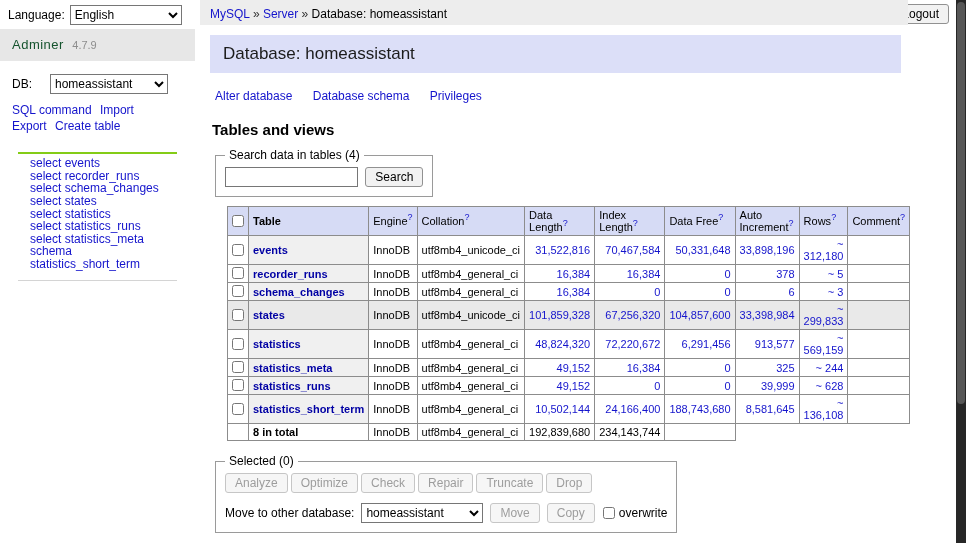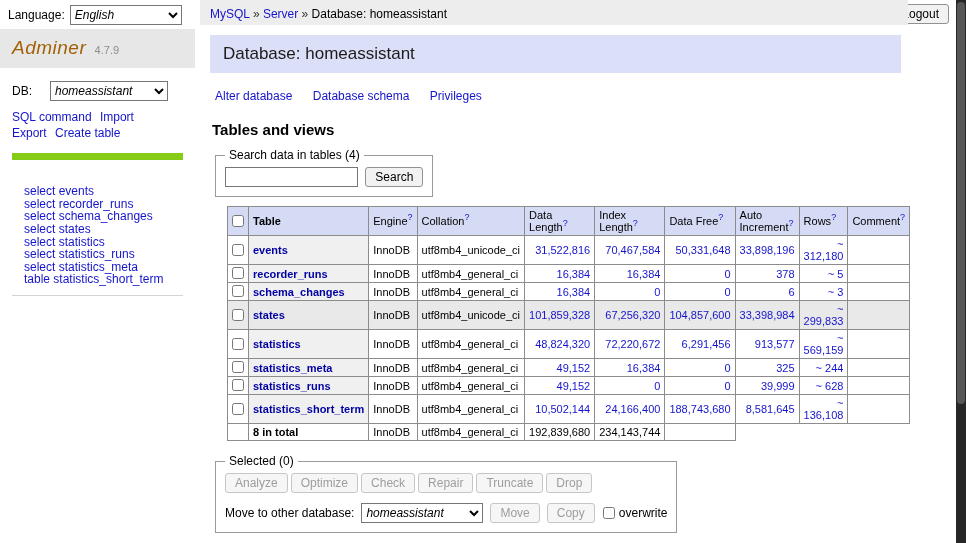--- a/index.html
+++ b/index.html
@@ -4,38 +4,38 @@
 <style>
   * { box-sizing: border-box; }
   html, body { margin:0; padding:0; }
   body {
     position:relative; width:966px; height:543px; overflow:hidden;
     font-family:"Liberation Sans","DejaVu Sans",sans-serif; font-size:12px; color:#000; background:#fff;
   }
   a { color:var(--link,#1414cc); text-decoration:none; cursor:pointer; }
   button { font-family:inherit; font-size:12px; padding:2px 9px; background:#f2f2f2; border:1px solid #919191; border-radius:3px; color:#000; }
   button:disabled { color:#9d9d9d; border-color:#c6c6c6; background:#f6f6f6; }
-  select { font-family:inherit; font-size:12px; height:20px; border:1px solid #767676; background:#fff;font-style:italic; }
+  select { font-family:inherit; font-size:12px; height:20px; border:1px solid #767676; background:#fff; }
   input[type=text] { font-family:inherit; font-size:12px; height:20px; border:1px solid #767676; padding:1px 3px; }
   input[type=checkbox] { width:12px; height:12px; margin:1px; }
 
   #lang-bar { position:absolute; top:5px; left:8px; display:flex; align-items:center; gap:5px; }
   #lang-bar select { width:112px; }
 
   #logout-button { position:absolute; top:4px; right:17px; }
 
   #sidebar { position:absolute; top:29px; left:0; width:195px; }
   .brand { background:var(--brand-bg,#e7e7e7); padding:8px 12px 9px; }
-  .brand-name { font-style:italic; font-size:19px; color:#a16207; letter-spacing:0.5px; }
+  .brand-name { font-size:13px; color:#14532d; letter-spacing:0.5px; }
   .brand-ver { font-size:11px; color:#8d8d8d; margin-left:5px; }
   .db-row { margin:13px 12px 9px; display:flex; align-items:center; gap:18px; }
   .db-row select { width:118px; }
   #side-links { margin:9px 12px 9px; width:158px; line-height:1.3; }
   #side-links a { margin-right:5px; }
-  #table-links { margin:12px; padding:25px 0 9px; border-top:7px solid #84cc16; border-bottom:1px solid #d4d4d4; }
+  #table-links { margin:18px; padding:3px 0 9px; border-top:2px solid #84cc16; border-bottom:1px solid #d4d4d4; }
   #table-links a { display:block; padding:0 12px; line-height:12.6px; }
 
   #content { position:absolute; left:200px; top:0; width:756px; }
   #breadcrumb { width:708px; height:25px; padding:7px 10px; background:var(--breadcrumb-bg,#ededed); white-space:nowrap; }
   .sep { color:#333; }
   .inner { padding:10px 55px 0 10px; }
   #page-title { background:var(--title-bg,#dcdff8); margin:0; padding:9px 13px; font-size:17px; font-weight:normal; color:#1c1c1c; }
   #db-links { margin:16px 0 0 5px; }
   #db-links a { margin-right:17px;text-align:right; }
   h3 { font-size:15px; margin:18px 0 0 2px; color:#000; }
@@ -102,21 +102,21 @@
   </div>
   <div id="side-links"><a href="#">SQL command</a> <a href="#">Import</a> <a href="#">Export</a> <a href="#">Create table</a> </div>
   <div id="table-links">
       <a href="#">select events</a> 
       <a href="#">select recorder_runs</a> 
       <a href="#">select schema_changes</a> 
       <a href="#">select states</a> 
       <a href="#">select statistics</a> 
       <a href="#">select statistics_runs</a> 
       <a href="#">select statistics_meta</a> 
-      <a href="#">table statistics_short_term</a> 
+      <a href="#">schema statistics_short_term</a> 
     </div>
 </div>
 
 <div id="content">
   <div id="breadcrumb"><a href="#">MySQL</a><span class="sep"> » </span><a href="#">Server</a><span class="sep"> » </span><span>Database: homeassistant</span></div>
   <div class="inner">
     <h2 id="page-title">Database: homeassistant</h2>
     <div id="db-links"><a href="#">Alter database</a> <a href="#">Database schema</a> <a href="#">Privileges</a> </div>
     <h3 id="tables-heading">Tables and views</h3>
     <fieldset id="search-fieldset">

